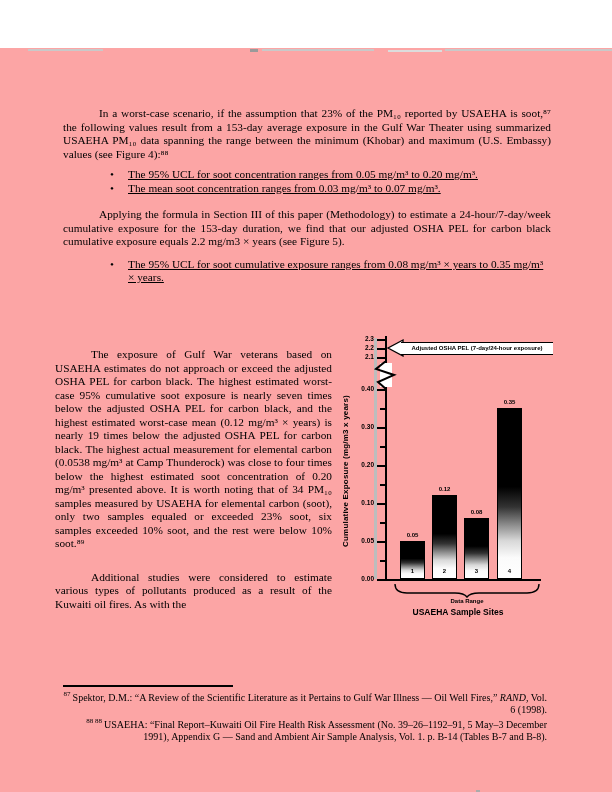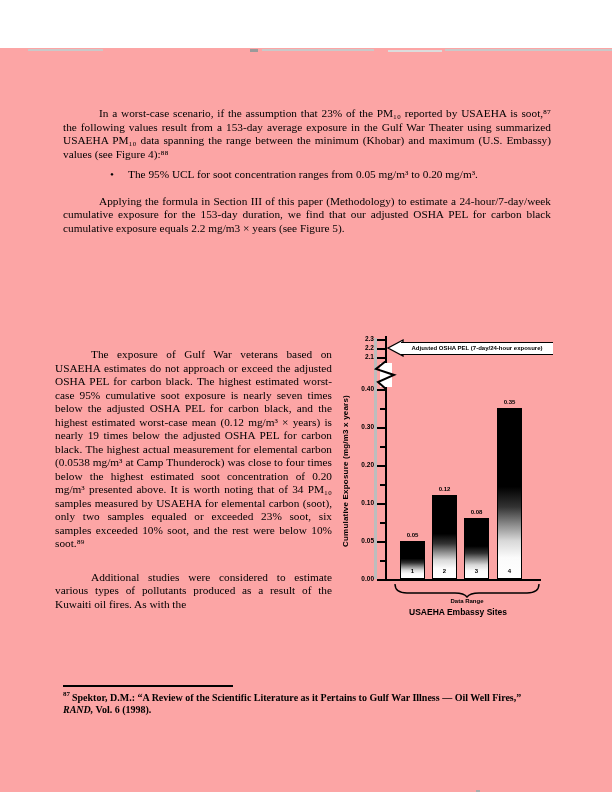--- a/index.html
+++ b/index.html
@@ -10,21 +10,21 @@
   }
   
   .artifact { position:absolute; background:#c9c9c9; }
 
   
   .main-text { position:absolute; left:63px; top:59px; width:488px; }
   .para { font-size:11.3px; line-height:13.5px; text-align:justify; }
   .para.indent { text-indent:36px; }
   .bullets { margin-top:7px; }
   .bullets.second { margin-top:9px; }
-  .bullet { position:relative; padding-left:65px; font-size:11.3px; line-height:13.6px; }
+  .bullet { position:relative; padding-left:65px; font-size:11.3px; line-height:13.6px;text-decoration:underline; }
   .bullet::before { content:"\2022"; position:absolute; left:47px; top:0; }
   .para2 { margin-top:13px; }
 
   
   .left-col { position:absolute; left:55px; top:300px; width:277px; }
   .left-col .para + .para { margin-top:20px; }
 
   .figure { position:absolute; left:345px; top:283px; width:212px; height:380px; }
   .chart { position:absolute; left:0; top:0; width:212px; height:270px; }
   .ylabel {
@@ -56,21 +56,21 @@
     font:bold 6px "Liberation Sans",sans-serif; }
   .fig-xlabel { position:absolute; left:18px; top:276px; width:190px; text-align:center;
     font:bold 8.5px "Liberation Sans",sans-serif; }
   .fig-caption { position:absolute; left:16px; top:290px; width:191px;
     font-size:9.4px; line-height:11.3px; text-align:justify; }
   .fig-caption .figlabel { font-weight:bold; }
 
   
   .footnotes { position:absolute; left:63px; top:637px; width:484px; }
   .fn-rule { width:170px; height:1.5px; background:#000; margin-bottom:5px; }
-  .fn { font-size:10px; line-height:12.3px; margin-bottom:2.5px; text-align:left;font-weight:bold; }
+  .fn { font-size:10px; line-height:12.3px; margin-bottom:2.5px; text-align:right; }
   .fn sup { font-size:7px; vertical-align:super; line-height:0; margin-right:2px; }
   .fn .it { font-style:italic; }
 
   .page-number { position:absolute; left:0; top:742px; width:612px; text-align:center;
     font-weight:bold; font-size:11px;padding-left:32px; }
 </style>
 </head>
 <body>
 
 <div class="page">
@@ -79,23 +79,25 @@
   <div class="artifact" style="left:250px;top:1px;width:8px;height:3px;background:#9a9a9a;"></div>
   <div class="artifact" style="left:262px;top:1px;width:112px;height:2px;"></div>
   <div class="artifact" style="left:388px;top:2px;width:54px;height:1.5px;background:#dcdcdc;"></div>
   <div class="artifact" style="left:445px;top:1px;width:167px;height:2px;"></div>
   <div class="artifact" style="left:476px;top:742px;width:4px;height:3px;background:#aaa;"></div>
 
   <div class="main-text">
     <p class="para indent">In a worst-case scenario, if the assumption that 23% of the PM₁₀ reported by USAEHA is soot,⁸⁷ the following values result from a 153-day average exposure in the Gulf War Theater using summarized USAEHA PM₁₀ data spanning the range between the minimum (Khobar) and maximum (U.S. Embassy) values (see Figure 4):⁸⁸</p>
     <div class="bullets">
       <div class="bullet">The 95% UCL for soot concentration ranges from 0.05 mg/m³ to 0.20 mg/m³.</div>
+      <div class="bullet">The mean soot concentration ranges from 0.03 mg/m³ to 0.07 mg/m³.</div>
     </div>
     <p class="para indent para2">Applying the formula in Section III of this paper (Methodology) to estimate a 24-hour/7-day/week cumulative exposure for the 153-day duration, we find that our adjusted OSHA PEL for carbon black cumulative exposure equals 2.2 mg/m3 × years (see Figure 5).</p>
     <div class="bullets second">
+      <div class="bullet">The 95% UCL for soot cumulative exposure ranges from 0.08 mg/m³ × years to 0.35 mg/m³ × years.</div>
     </div>
   </div>
 
   <div class="left-col">
     <p class="para indent">The exposure of Gulf War veterans based on USAEHA estimates do not approach or exceed the adjusted OSHA PEL for carbon black. The highest estimated worst-case 95% cumulative soot exposure is nearly seven times below the adjusted OSHA PEL for carbon black, and the highest estimated worst-case mean (0.12 mg/m³ × years) is nearly 19 times below the adjusted OSHA PEL for carbon black. The highest actual measurement for elemental carbon (0.0538 mg/m³ at Camp Thunderock) was close to four times below the highest estimated soot concentration of 0.20 mg/m³ presented above. It is worth noting that of 34 PM₁₀ samples measured by USAEHA for elemental carbon (soot), only two samples equaled or exceeded 23% soot, six samples exceeded 10% soot, and the rest were below 10% soot.⁸⁹</p>
     <p class="para indent">Additional studies were considered to estimate various types of pollutants produced as a result of the Kuwaiti oil fires. As with the</p>
   </div>
 
   <div class="figure">
     <div class="chart" id="chart">
@@ -150,22 +152,23 @@
         <div class="bar" style="left: 87px; top: 164.4px; height: 83.6px;"></div>
         <div class="blab" style="left: 82px; top: 155.4px; width: 35px;">0.12</div>
         <div class="bcat" style="left: 87px; top: 237px; width: 25px;">2</div>
         <div class="bar" style="left: 119px; top: 187.2px; height: 60.8px;"></div>
         <div class="blab" style="left: 114px; top: 178.2px; width: 35px;">0.08</div>
         <div class="bcat" style="left: 119px; top: 237px; width: 25px;">3</div>
         <div class="bar" style="left: 152px; top: 77px; height: 171px;"></div>
         <div class="blab" style="left: 147px; top: 68px; width: 35px;">0.35</div>
         <div class="bcat" style="left: 152px; top: 237px; width: 25px;">4</div>
       </div>
-    <div class="fig-xlabel">USAEHA Embassy Sites</div>
+    <div class="fig-xlabel">USAEHA Sample Sites</div>
   </div>
 
   <div class="footnotes">
     <div class="fn-rule"></div>
     <p class="fn"><sup>87</sup><span>Spektor, D.M.: “A Review of the Scientific Literature as it Pertains to Gulf War Illness — Oil Well Fires,” </span><span class="it">RAND,</span><span> Vol. 6 (1998).</span></p>
+    <p class="fn"><sup>88 88</sup><span>USAEHA: “Final Report–Kuwaiti Oil Fire Health Risk Assessment (No. 39–26–1192–91, 5 May–3 December 1991), Appendix G — Sand and Ambient Air Sample Analysis, Vol. 1. p. B-14 (Tables B-7 and B-8).</span><span class="it"></span><span></span></p>
   </div>
 
   <div class="page-number">27</div>
 </div>
 
 </body></html>

